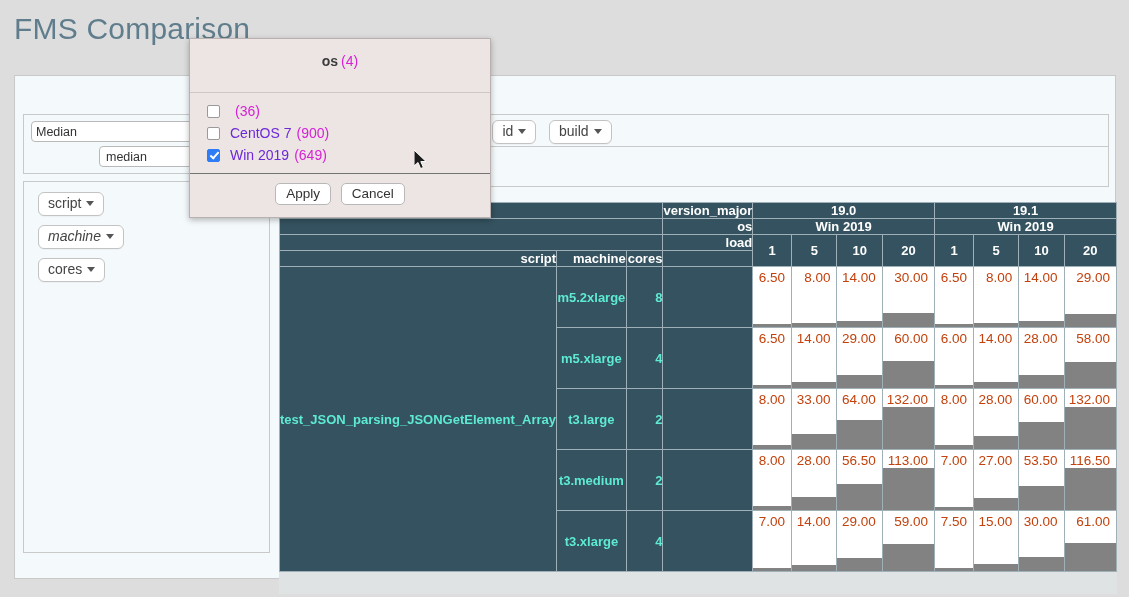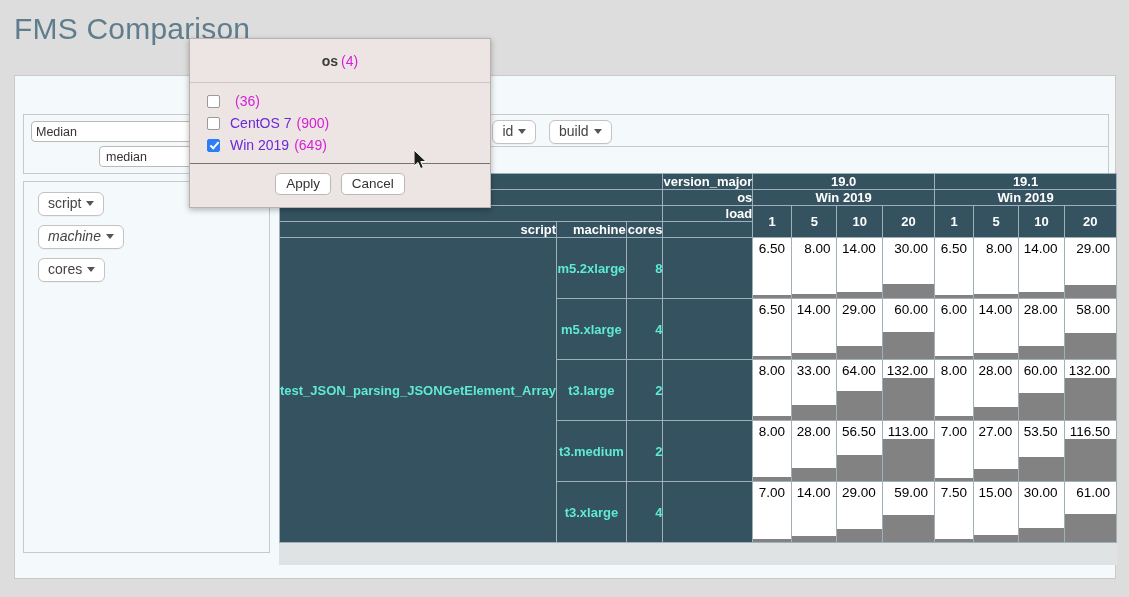--- a/index.html
+++ b/index.html
@@ -80,21 +80,21 @@
   }
   .pill.italic{font-style:italic;}
   .pill .caret{
     display:inline-block;margin-left:5px;
     border-left:4px solid transparent;border-right:4px solid transparent;
     border-top:5px solid #555;vertical-align:2px;
   }
   .vpill{display:block;margin-bottom:9px;width:max-content;}
   
   #table-wrap{
-    position:absolute;left:264px;top:97px;width:838px;height:392px;
+    position:absolute;left:264px;top:126px;width:838px;height:392px;
     overflow:hidden;background:#dfe3e4;box-sizing:border-box;
   }
   table.pvt{border-collapse:collapse;table-layout:fixed;}
   table.pvt td,table.pvt th{
     border:1px solid #9fb0b8;padding:0;margin:0;
     font-size:13px;
   }
   th.axis{
     background:#34525f;color:#ffffff;font-weight:bold;
     text-align:right;padding:4px 7px;white-space:nowrap;
@@ -112,32 +112,32 @@
   td.rowlabel.script{text-align:center;}
   td.val{
     background:#ffffff;position:relative;height:60px;vertical-align:top;
     overflow:hidden;
   }
   td.val .bar{
     position:absolute;left:0;right:0;bottom:0;background:#828282;
   }
   td.val .num{
     position:relative;z-index:2;display:block;text-align:right;
-    padding:3px 6px 0 4px;color:#000000;font-size:13.5px;
+    padding:3px 6px 0 4px;color:#c2410c;font-size:13.5px;
     background:#ffffff;
   }
   
   #filter-popup{
     position:absolute;left:189px;top:38px;width:300px;
     background:#ece5e3;border:1px solid #b9b1af;
     box-shadow:0 2px 6px rgba(0,0,0,.28);
     z-index:50;font-size:14px;
   }
   #popup-title{
-    text-align:center;padding:14px 0 13px 0;
+    text-align:center;padding:14px 0 23px 0;
     border-bottom:1px solid #cfc7c5;
     font-size:14px;color:#3b3b3b;
   }
   #popup-title .name{font-weight:bold;}
   #popup-title .count{color:#d61fd6;font-weight:normal;margin-left:3px;}
   #popup-list{padding:7px 0 7px 0;border-bottom:1px solid #737373;}
   .opt{display:flex;align-items:center;padding:3px 0 3px 17px;cursor:pointer;}
   .opt .box{
     width:13px;height:13px;border:1px solid #9a9a9a;background:#fff;
     border-radius:2px;box-sizing:border-box;margin-right:10px;flex:0 0 auto;

